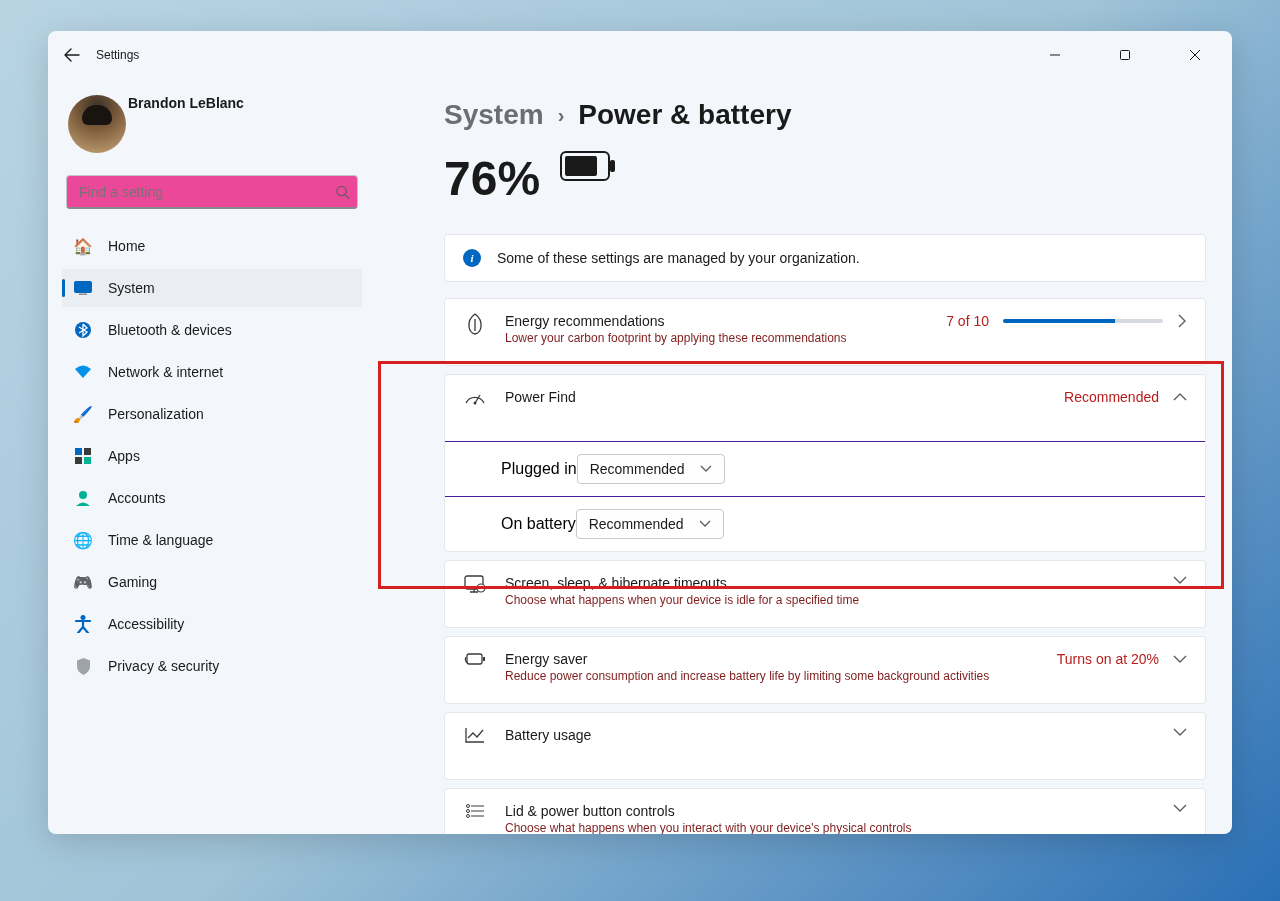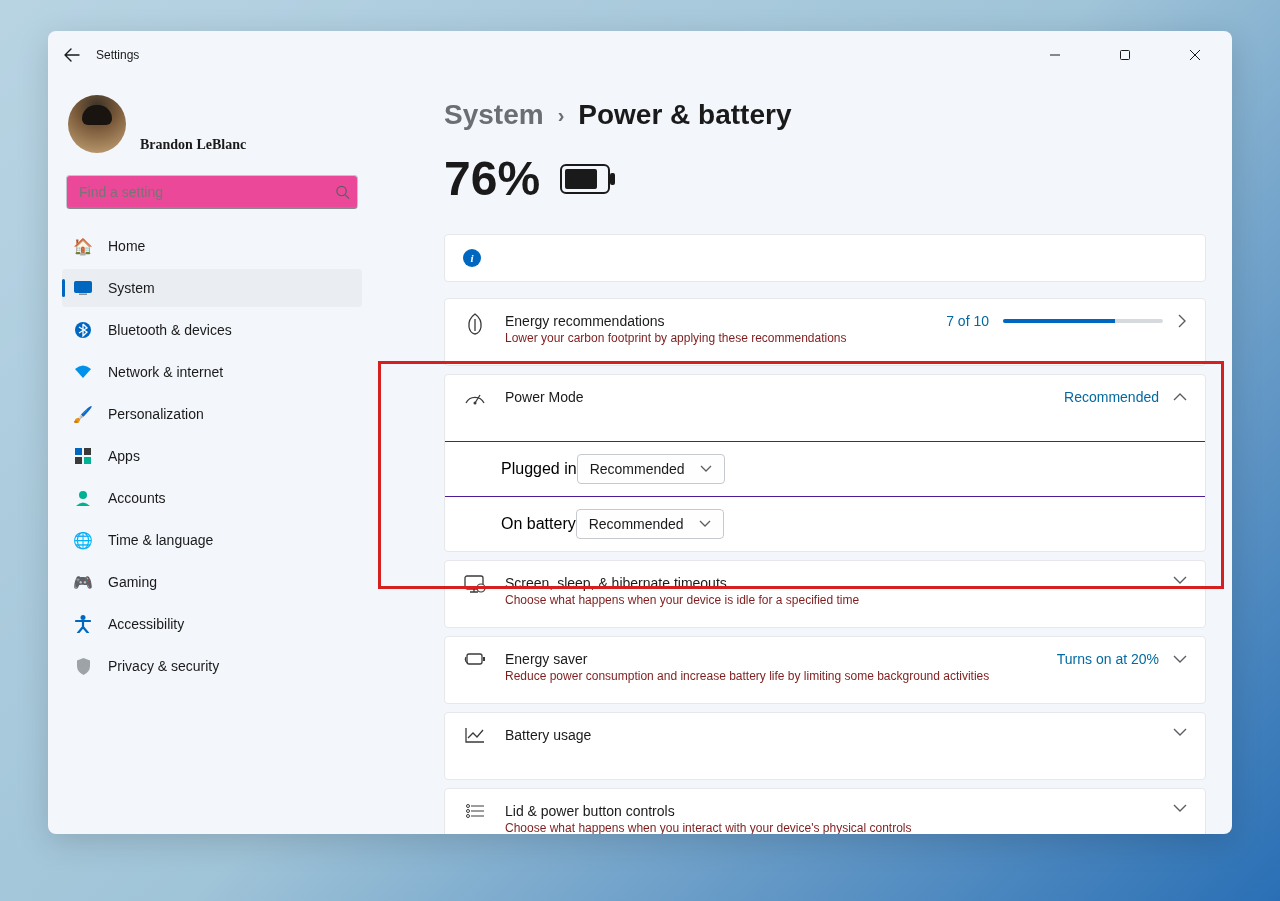--- a/index.html
+++ b/index.html
@@ -36,21 +36,21 @@
 .caption-controls { margin-left: auto; display: flex; gap: 24px; }
 .caption-btn { width: 46px; height: 32px; display:flex; align-items:center; justify-content:center; cursor:pointer; }
 .body { flex:1; display:flex; overflow:hidden; }
 .sidebar {
   width: 320px;
   padding: 0 6px 0 14px;
   display:flex;
   flex-direction: column;
   overflow-y: auto;
 }
-.user-block { display:flex; align-items:flex-end; gap: 14px; padding: 16px 6px 22px; font-family: Liberation Serif, serif; }
+.user-block { display:flex; align-items:flex-start; gap: 2px; padding: 16px 6px 22px; }
 .avatar { width:58px; height:58px; border-radius:50%; background: radial-gradient(circle at 50% 20%, #3a3228 0%, #7a5a3a 40%, #c9a87a 100%); position:relative; overflow:hidden; }
 .avatar::after{content:"";position:absolute;left:14px;top:10px;width:30px;height:20px;border-radius:14px 14px 6px 6px;background:#1a1410;}
 .user-name { font-size:14px; font-weight:600; color:#1a1a1a; }
 .search-wrap { position:relative; margin: 0 4px 18px; }
 .search-input {
   width:100%;
   height:34px;
   border:1px solid #c0c6cc;
   border-bottom: 2px solid #868b90;
   border-radius:4px;
@@ -77,21 +77,21 @@
 .nav-item.active { background:#eaedf2; }
 .nav-item.active::before { content:""; position:absolute; left:0; top:10px; bottom:10px; width:3px; background:#0067c0; border-radius:2px; }
 .nav-ico { width:18px; height:18px; display:flex; align-items:center; justify-content:center; font-size:16px; }
 
 .content { flex:1; padding: 20px 26px 0 76px; overflow:hidden; }
 .breadcrumb { display:flex; align-items:center; gap:14px; font-size:28px; font-weight:600; margin-bottom: 20px; }
 .bc-parent { color:#6b6f73; }
 .bc-chev { color:#6b6f73; font-size:20px; }
 .bc-current { color:#1a1a1a; }
 
-.battery-row { display:flex; align-items:center; gap:20px; margin-bottom: 28px; }
+.battery-row { display:flex; gap:20px; margin-bottom: 28px; }
 .battery-pct { font-size:48px; font-weight:600; color:#1a1a1a; }
 
 .info-banner {
   background:#fff;
   border-radius:4px;
   border:1px solid #e5e7ea;
   display:flex;
   align-items:center;
   gap:16px;
   padding:14px 18px;
@@ -111,21 +111,21 @@
   display:flex;
   align-items:flex-start;
   padding: 14px 18px;
   gap:18px;
   min-height: 66px;
 }
 .card-ico { width:24px; display:flex; align-items:center; justify-content:center; color:#3a3a3a; }
 .card-text { flex:1; }
 .card-title { font-size:14px; color:#1a1a1a; }
 .card-sub { font-size:12px; color:#7f1d1d; margin-top:2px; }
-.card-right { display:flex; align-items:center; gap:14px; font-size:14px; color:#0369a1; }
+.card-right { display:flex; align-items:center; gap:14px; font-size:14px; color:#b91c1c; }
 .chev { color:#5a5e62; }
 .progress { width:160px; height:4px; background:#d6dade; border-radius:2px; overflow:hidden; }
 .progress-fill { height:100%; background:#0067c0; width:70%; }
 
 .pm-sub { border-top:1px solid #4c1d95; padding:12px 18px 12px 56px; display:flex; align-items:center; justify-content:flex-start; }
 .dropdown {
   border:1px solid #c6c9cd;
   border-radius:4px;
   background:#fefefe;
   padding:6px 12px;
@@ -288,20 +288,21 @@
           <svg width="56" height="30" viewBox="0 0 56 30">
               <rect x="1" y="1" width="48" height="28" rx="5" stroke="#1a1a1a" stroke-width="2" fill="none"></rect>
               <rect x="50" y="9" width="5" height="12" rx="2" fill="#1a1a1a"></rect>
               <rect x="5" y="5" width="32" height="20" rx="2" fill="#1a1a1a"></rect>
             </svg>
         </span>
       </div>
 
       <div class="info-banner">
         <span class="info-ico">i</span>
+        <span>Some of these settings are managed by your organization.</span>
       </div>
 
       <div class="cards-stack">
         <div class="card">
           <div class="card-row">
             <span class="card-ico">
                 <svg width="20" height="22" viewBox="0 0 20 22">
                   <path d="M10 1 Q3 6 4 14 Q5 20 10 21 Q15 20 16 14 Q17 6 10 1 Z M10 6 V18" stroke="#3a3a3a" stroke-width="1.3" fill="none"></path>
                 </svg>
               </span>
@@ -326,21 +327,21 @@
         <div class="card">
           <div class="card-row">
             <span class="card-ico">
                 <svg width="22" height="16" viewBox="0 0 22 16">
                   <path d="M2 14 A10 10 0 0 1 20 14" stroke="#3a3a3a" stroke-width="1.3" fill="none"></path>
                   <line x1="11" y1="14" x2="16" y2="6" stroke="#3a3a3a" stroke-width="1.3"></line>
                   <circle cx="11" cy="14" r="1.5" fill="#3a3a3a"></circle>
                 </svg>
               </span>
             <div class="card-text">
-              <div class="card-title">Power Mode</div>
+              <div class="card-title">Power Find</div>
             </div>
             <div class="card-right">
               <span>Recommended</span>
               <span class="chev">
                   <svg width="14" height="10" viewBox="0 0 14 10">
                     <path d="M1 8 L7 2 L13 8" stroke="#5a5e62" stroke-width="1.4" fill="none"></path>
                   </svg>
                 </span>
             </div>
           </div>

